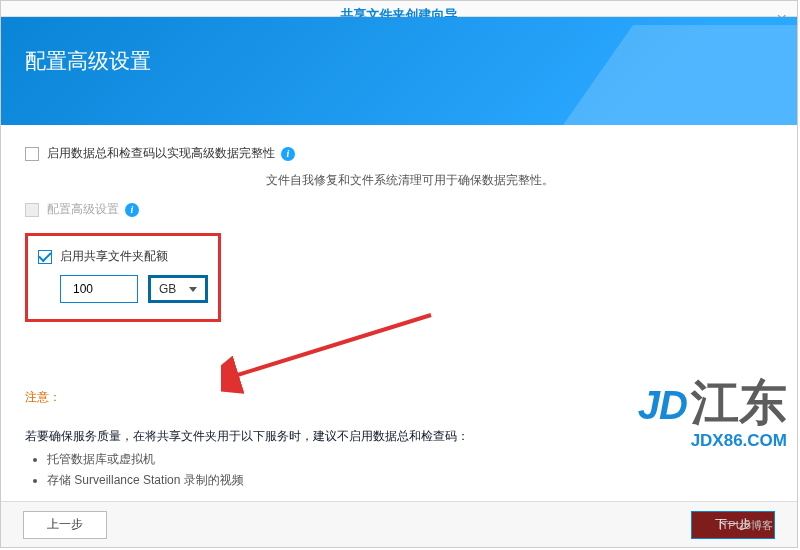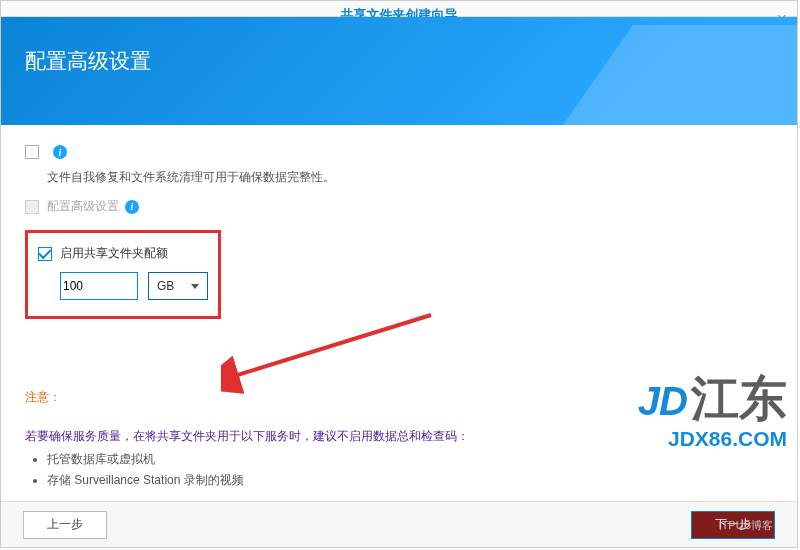--- a/index.html
+++ b/index.html
@@ -115,41 +115,42 @@
     font-weight: bold;
     font-family: Georgia, serif;
     align-items: center;
     justify-content: center;
     font-size: 10px;
     margin-left: 6px;
   }
   .hint {
     color: #555;
     margin: 4px 0 12px 22px;
+    text-align: center;
   }
   .quota-box {
     border: 3px solid #e13030;
     padding: 12px 10px 16px 10px;
     margin-top: 15px;
     width: 196px;
     position: relative;
   }
   .quota-row { display:flex; align-items:center; gap:10px; margin-top:10px; margin-left:22px; }
   .quota-input {
     width: 78px;
     height: 28px;
     border: 1px solid #0a84d6;
-    padding: 0 2px;
+    padding: 0 12px;
     font-size: 12px;
     outline: none;
   }
   .unit-select {
     width: 62px;
     height: 28px;
-    border: 1px solid #0369a1;
+    border: 3px solid #0369a1;
     display: flex;
     align-items: center;
     justify-content: space-between;
     padding: 0 8px;
     background:#fff;
     cursor: pointer;
   }
   .caret {
     width:0;height:0;border-left:4px solid transparent;border-right:4px solid transparent;border-top:5px solid #555;
   }
@@ -159,21 +160,21 @@
     top: 182px;
     pointer-events:none;
   }
   .notice-block {
     position: absolute;
     left: 24px;
     bottom: 8px;
     right: 24px;
   }
   .notice-title { color: #e06a00; margin-bottom: 22px; }
-  .notice-line { color:#4c1d95; margin-bottom:6px; }
+  .notice-line { color:#0f172a; margin-bottom:6px; }
   .notice-block ul { list-style: disc; padding-left: 22px; color:#555; }
   .notice-block li { margin-bottom:4px; }
   .footer {
     height: 46px;
     border-top: 1px solid #ddd;
     background: #f7f7f7;
     display:flex;
     align-items:center;
     padding: 0 22px;
     justify-content: flex-end;
@@ -201,21 +202,21 @@
   .watermark {
     position:absolute;
     right: 10px;
     bottom: 50px;
     text-align:right;
     pointer-events:none;
     opacity:0.95;
   }
   .watermark .logo { color:#0a84d6; font-size:40px; font-weight:900; font-style:italic; letter-spacing:-1px;}
   .watermark .cn { color:#555; font-size:48px; font-weight:700; margin-left:4px;}
-  .watermark .site { color:#0a84d6; font-size:21px; font-weight:700; display:block; margin-top:-4px;}
+  .watermark .site { color:#0a84d6; font-size:17px; font-weight:700; display:block; margin-top:-4px;}
   .watermark-small {
     position:absolute;
     right: 24px;
     bottom: 14px;
     color:#c2c2c2;
     font-size:11px;
     pointer-events:none;
     margin-left:12px;
   }
 </style>
@@ -230,20 +231,21 @@
   </div>
 
   <div class="header-banner">
     <h1>配置高级设置</h1>
   </div>
 
   <div class="content">
 
     <div class="row">
       <span class="checkbox"></span>
+      <span class="label">启用数据总和检查码以实现高级数据完整性</span>
       <span class="info-icon">i</span>
     </div>
     <div class="hint">文件自我修复和文件系统清理可用于确保数据完整性。</div>
 
     <div class="row">
       <span class="checkbox disabled"></span>
       <span class="label disabled">配置高级设置</span>
       <span class="info-icon">i</span>
     </div>
 

